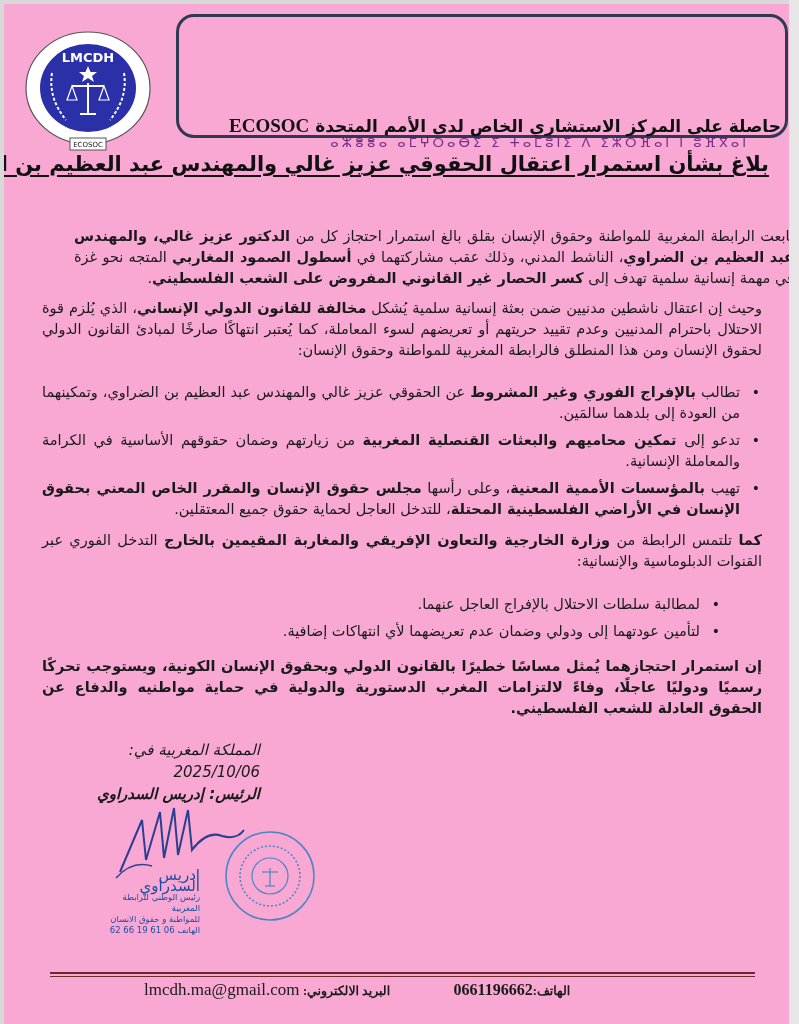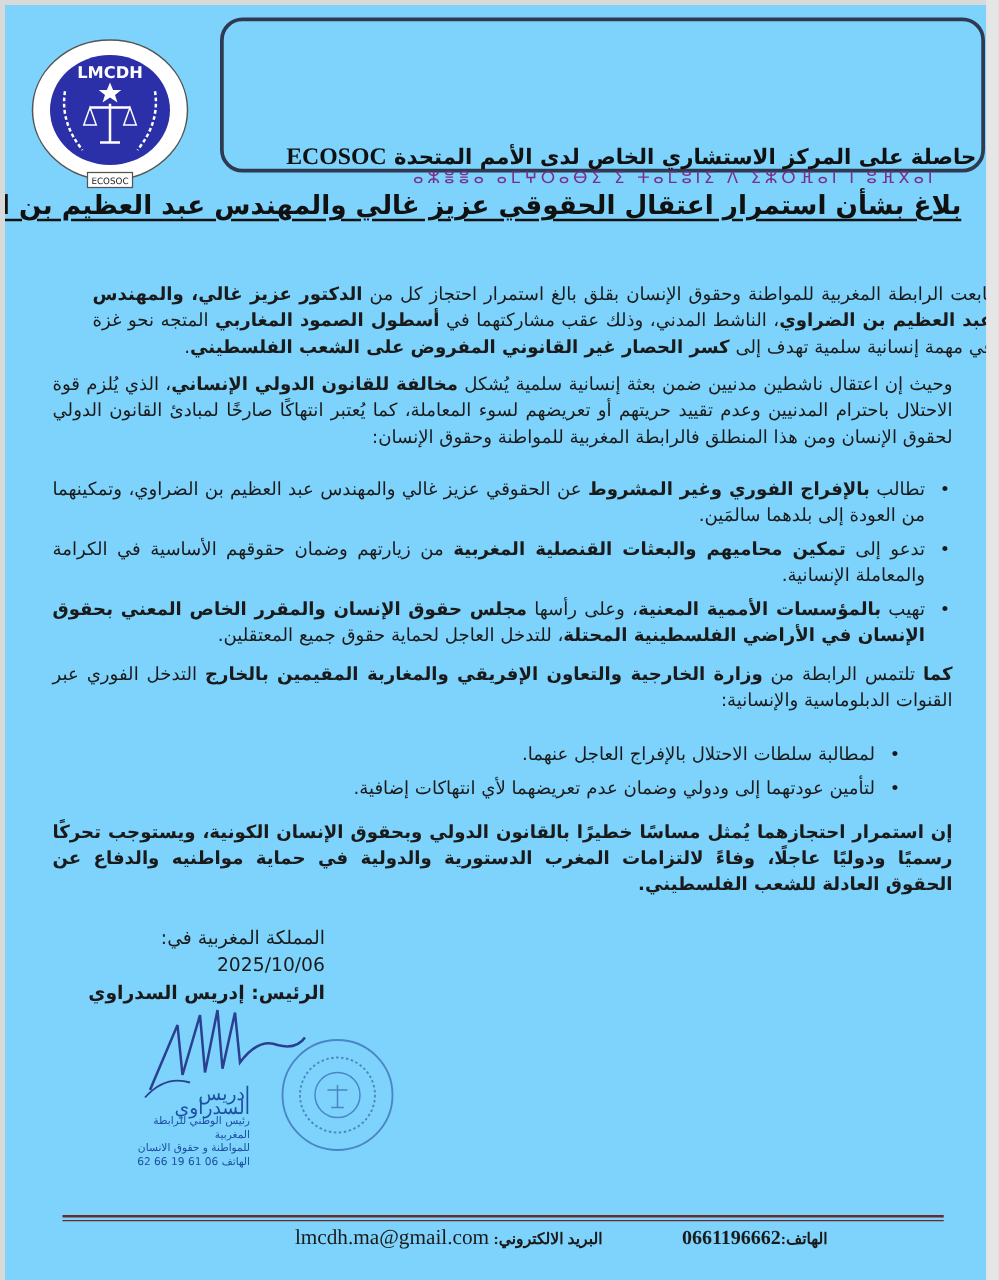--- a/index.html
+++ b/index.html
@@ -3,21 +3,21 @@
 <meta charset="utf-8">
 <style>
   html, body { margin:0; padding:0; }
   body {
     width:799px; height:1024px; overflow:hidden;
     background:#d9d9d9;
     font-family:"DejaVu Sans", sans-serif;
   }
   .page {
     position:absolute; left:4px; top:4px; width:785px; height:1020px;
-    background:#7dd3fc; overflow:hidden;
+    background:#f9a8d4; overflow:hidden;
   }
   .right-edge { position:absolute; right:0; top:0; width:10px; height:1024px; background:#e6e6e6; }
 
   
   .logo { position:absolute; left:18px; top:24px; width:132px; height:126px; }
   .logo svg { width:100%; height:100%; }
 
   
   .header-box {
     position:absolute; left:172px; top:10px; width:612px; height:124px;
@@ -58,38 +58,38 @@
 
   .p1 { top:222px;margin-left:32px; }
   .p2 { top:294px; }
   .list1 { top:378px; }
   .p3 { top:526px; }
   .list2 { top:590px; width:680px; }
   .p4 { top:652px; font-weight:bold; }
 
   .date-block {
     position:absolute; left:46px; top:735px; direction:rtl; text-align:right;
-    font-size:15px; line-height:22px; color:#1a1a1a; width:210px;
+    font-size:15px; line-height:22px; color:#1a1a1a; width:210px;font-style:italic;
   }
   .date-block .president { font-weight:bold; }
 
   
   .signature { position:absolute; left:108px; top:796px; width:140px; height:80px; }
   .sig-text {
     position:absolute; left:96px; top:866px; width:100px; direction:rtl; text-align:right;
     color:#1c4fa0; font-size:8.5px; line-height:11px;
   }
   .sig-text .name { font-size:15px; font-weight:normal; }
   .stamp { position:absolute; left:220px; top:826px; width:92px; height:92px; }
 
   
   .footer-rule { position:absolute; left:46px; width:705px; top:968px; height:2px; background:#6b2a2a; }
   .footer-rule2 { position:absolute; left:46px; width:705px; top:972px; height:1px; background:#6b2a2a; }
   .footer-row {
-    position:absolute; left:140px; width:610px; direction:rtl; text-align:center;
+    position:absolute; left:140px; width:610px; direction:rtl; text-align:left;
     font-family:"Liberation Serif", serif; color:#1a1a1a; white-space:nowrap;
   }
   .footer-row.r1 { top:976px; font-size:14px; }
   .footer-row.r2 { top:995px; font-size:13px; }
   .footer-row .lbl { font-weight:bold; font-size:12.5px; }
   .footer-row .val-b { font-weight:bold; font-size:16px; }
   .footer-row .val-n { font-size:17px; }
   .gap { display:inline-block; width:60px; }
 </style>
 </head>

